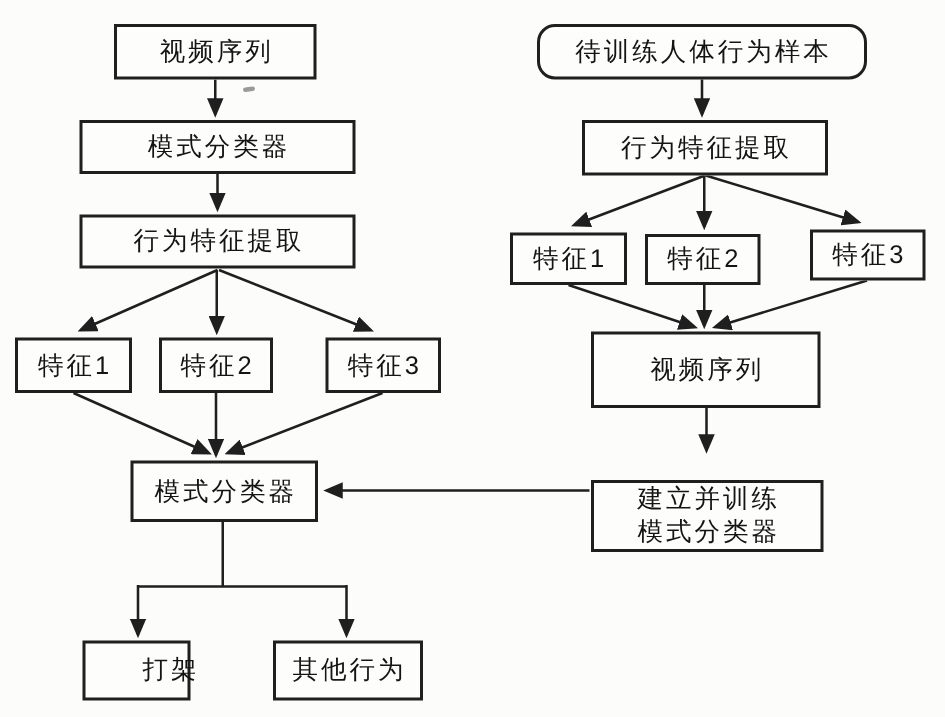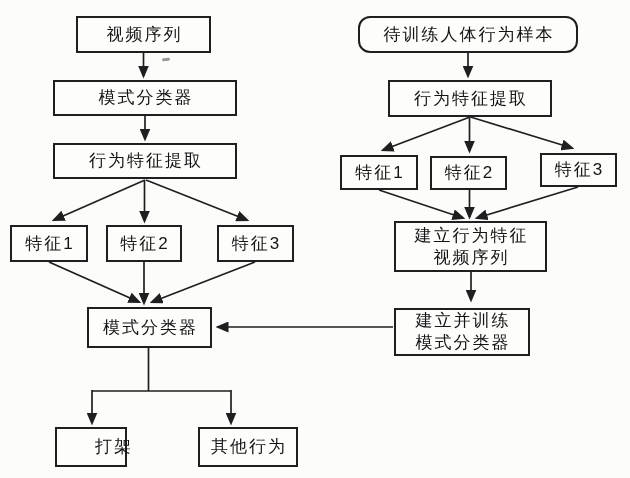--- a/index.html
+++ b/index.html
@@ -77,42 +77,41 @@
   </div>
   <div class="node" style="left:217px;top:225px;width:77px;height:37px;">
     <span class="line">特征3</span>
   </div>
   <div class="node" style="left:87px;top:307px;width:125px;height:41px;">
     <span class="line">模式分类器</span>
   </div>
   <div class="node" style="left:55px;top:427px;width:72px;height:40px;padding-left:44px;">
     <span class="line">打架</span>
   </div>
-  <div class="node" style="left:182px;top:427px;width:100px;height:40px;margin-left:16px;">
+  <div class="node" style="left:182px;top:427px;width:100px;height:40px;">
     <span class="line">其他行为</span>
   </div>
 
   <div class="node" style="left:358px;top:16px;width:220px;height:37px;border-radius:12px;">
     <span class="line">待训练人体行为样本</span>
   </div>
   <div class="node" style="left:388px;top:80px;width:164px;height:37px;">
     <span class="line">行为特征提取</span>
   </div>
   <div class="node" style="left:340px;top:155px;width:78px;height:35px;">
     <span class="line">特征1</span>
   </div>
   <div class="node" style="left:430px;top:156px;width:77px;height:34px;">
     <span class="line">特征2</span>
   </div>
   <div class="node" style="left:540px;top:153px;width:77px;height:34px;">
     <span class="line">特征3</span>
   </div>
   <div class="node" style="left:394px;top:221px;width:153px;height:51px;">
-    <span class="line">建立行为特征</span>
     <span class="line">视频序列</span>
   </div>
-  <div class="node" style="left:394px;top:308px;width:136px;height:48px;">
+  <div class="node" style="left:394px;top:320px;width:155px;height:48px;">
     <span class="line">建立并训练</span>
     <span class="line">模式分类器</span>
   </div>
 
   <div class="speck"></div>
 </div>
 
 </body></html>

